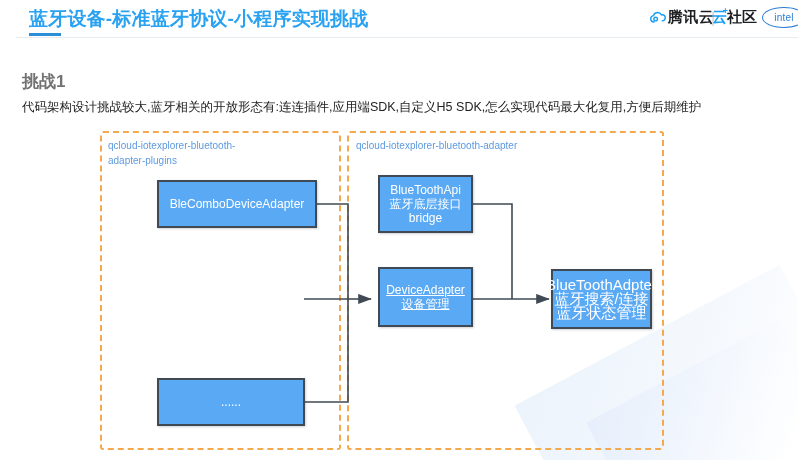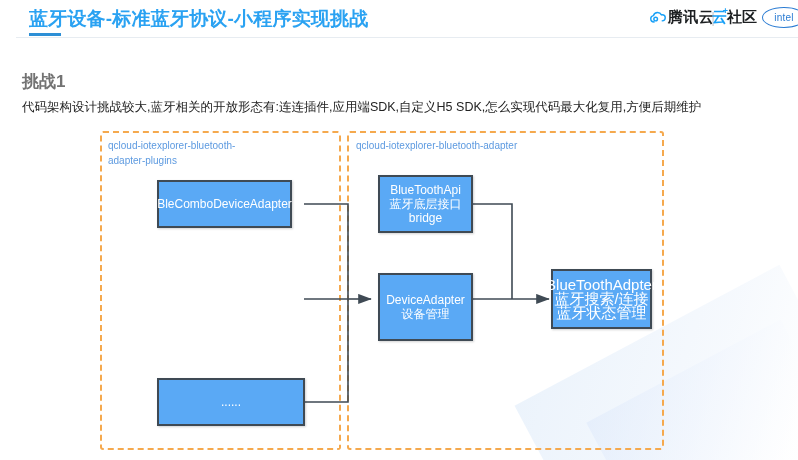--- a/index.html
+++ b/index.html
@@ -251,26 +251,26 @@
       <path d="M304,402 L348,402 L348,299" fill="none" stroke="#3f4a54" stroke-width="1.6"></path>
       <path d="M304,299 L348,299" fill="none" stroke="#3f4a54" stroke-width="1.6"></path>
 
       <path d="M348,299 L371,299" fill="none" stroke="#3f4a54" stroke-width="1.6" marker-end="url(#arrow)"></path>
 
       <path d="M473,204 L512,204 L512,299" fill="none" stroke="#3f4a54" stroke-width="1.6"></path>
 
       <path d="M473,299 L549,299" fill="none" stroke="#3f4a54" stroke-width="1.6" marker-end="url(#arrow)"></path>
     </svg>
 
-    <div class="node" style="left:157px; top:180px; width:135px; height:48px;">BleComboDeviceAdapter</div>
+    <div class="node" style="left:157px; top:180px; width:160px; height:48px;">BleComboDeviceAdapter</div>
     <div class="node" style="left:157px; top:378px; width:148px; height:48px;">......</div>
 
     <div class="node" style="left:378px; top:175px; width:95px; height:58px;">BlueToothApi
 蓝牙底层接口
 bridge</div>
-    <div class="node" style="left:378px; top:273px; width:95px; height:68px;">DeviceAdapter
+    <div class="node" style="left:378px; top:267px; width:95px; height:60px;text-decoration:underline;">DeviceAdapter
 设备管理</div>
     <div class="node small-text" style="left:551px; top:269px; width:101px; height:60px;">BlueToothAdpter
 蓝牙搜索/连接
 蓝牙状态管理</div>
   </div>
 
 </div>
 
 </body></html>

